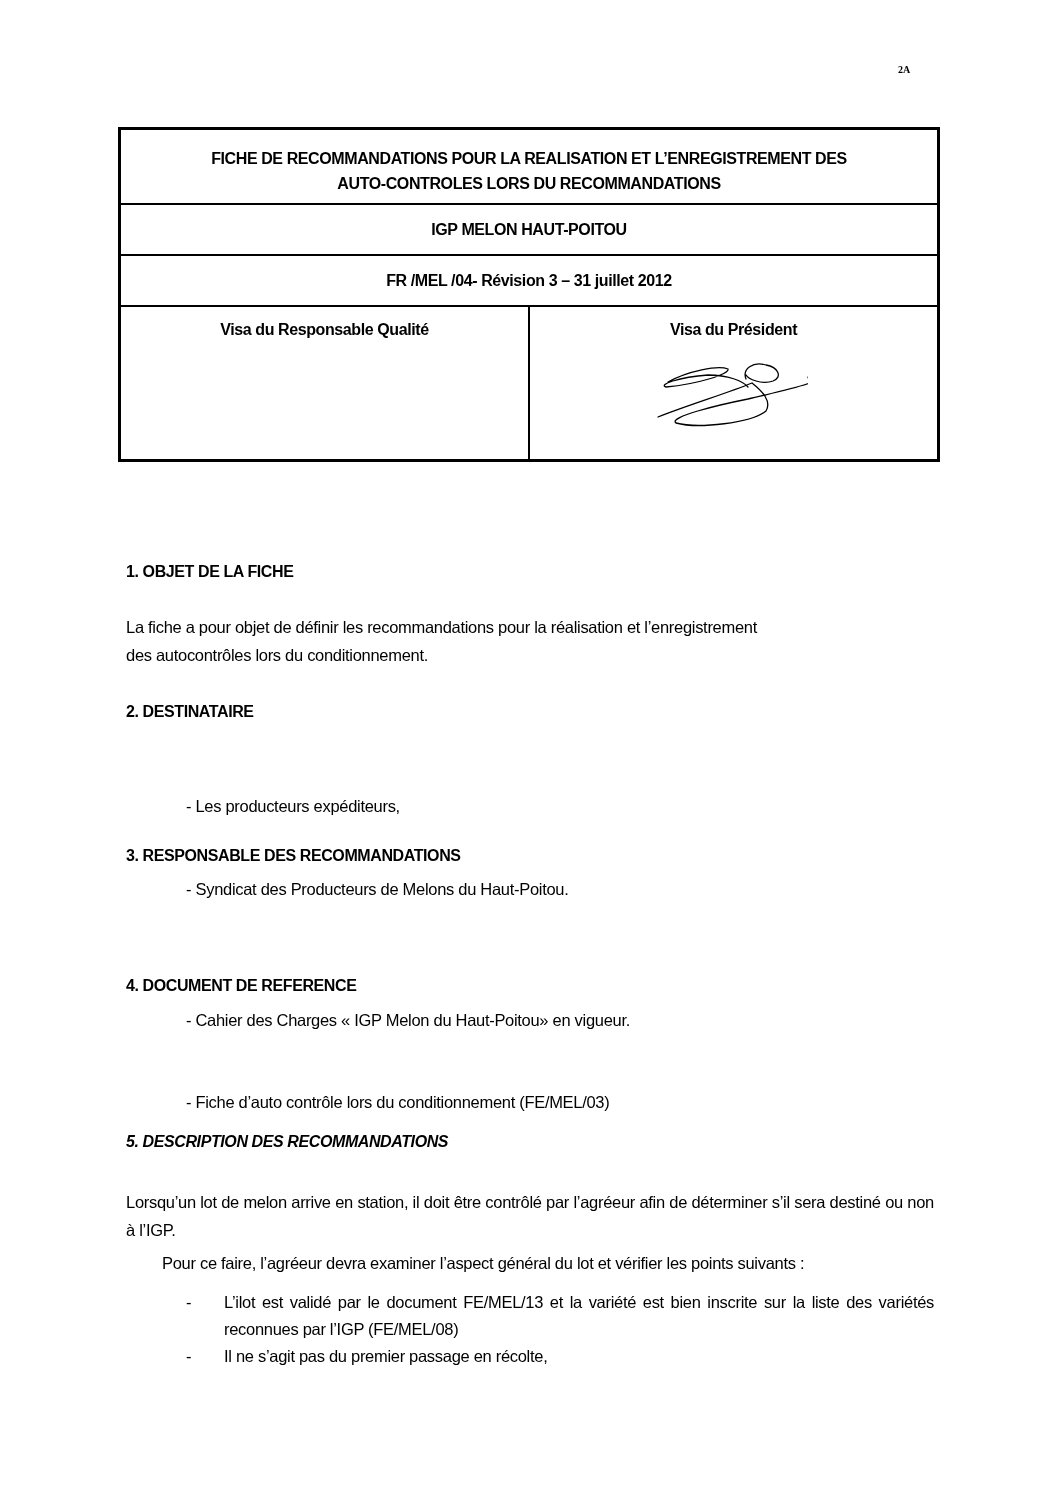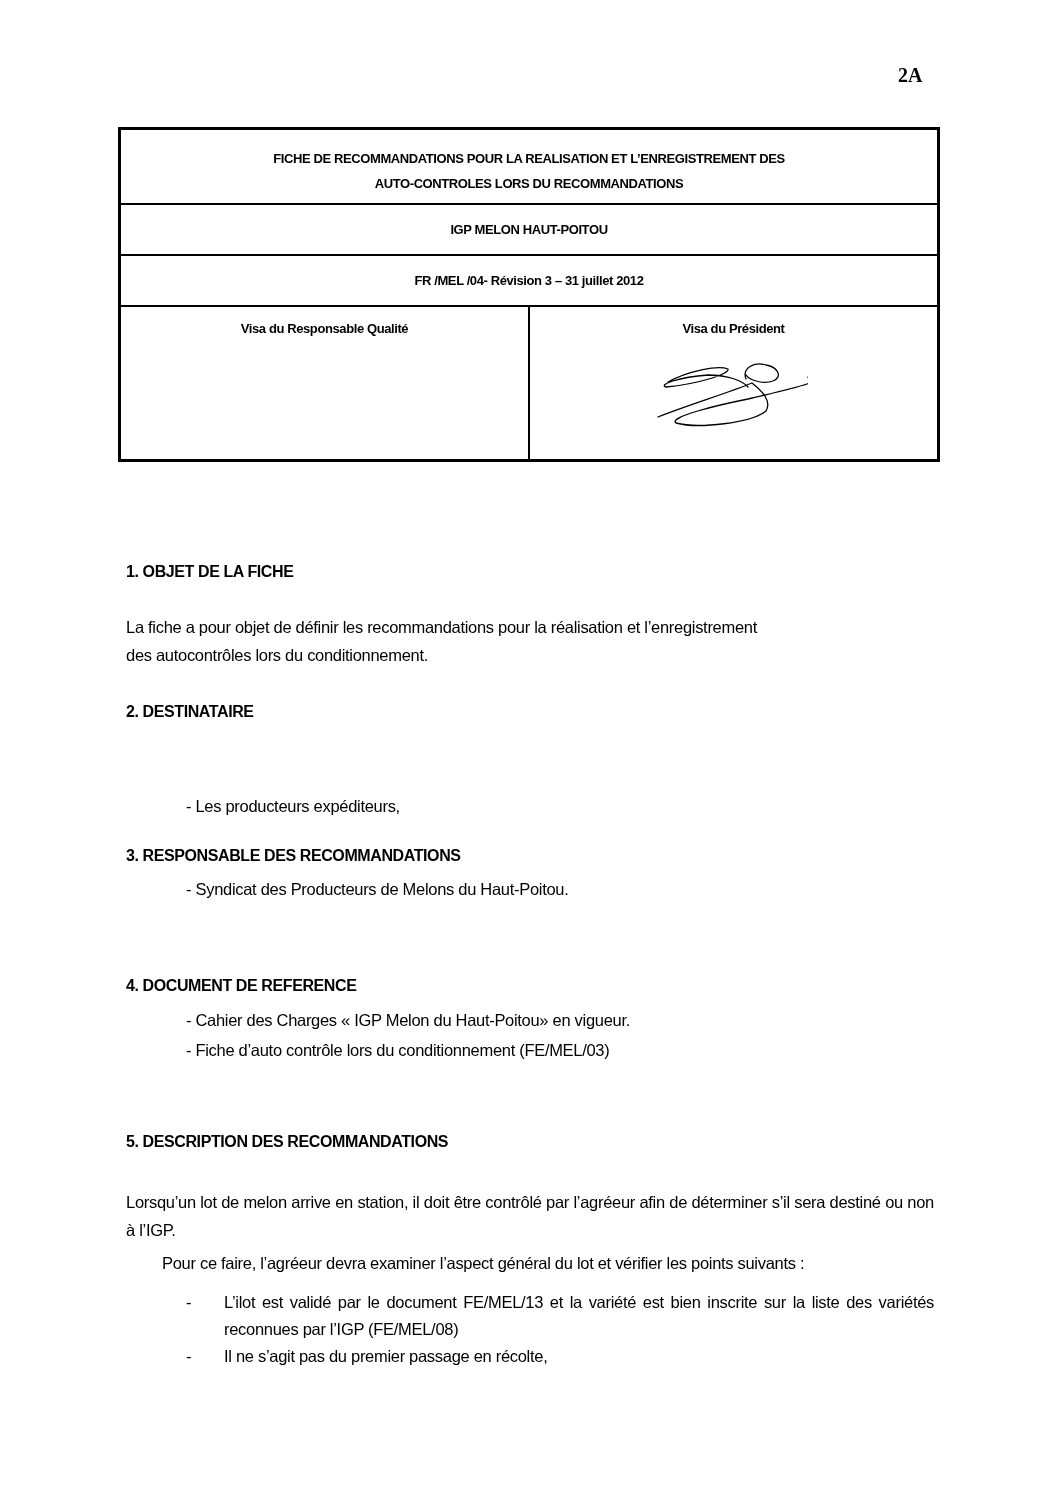--- a/index.html
+++ b/index.html
@@ -2,26 +2,26 @@
 <html><head>
   <meta charset="utf-8">
   <style>
     html, body { margin: 0; padding: 0; background: #ffffff; }
     body {
       width: 1058px; height: 1497px; position: relative; overflow: hidden;
       font-family: "Liberation Sans", sans-serif; color: #000;
     }
     .page-num {
       position: absolute; left: 898px; top: 64px;
-      font-family: "Liberation Serif", serif; font-weight: bold; font-size: 20px; text-align: center;
+      font-family: "Liberation Serif", serif; font-weight: bold; font-size: 10px; text-align: center;
     }
     .header-table {
       position: absolute; left: 118px; top: 127px; width: 822px;
       border-collapse: collapse; border: 3px solid #000;
-      font-weight: bold; font-size: 13px; letter-spacing: -0.4px;
+      font-weight: bold; font-size: 16px; letter-spacing: -0.4px;
     }
     .header-table td { border: 2px solid #000; text-align: center; vertical-align: top; padding: 0; }
     .title-cell { height: 75px; line-height: 25px; padding-top: 16px !important; box-sizing: border-box; }
     .row-cell { height: 49px; line-height: 49px; }
     .visa-cell { height: 155px; width: 50%; padding-top: 14px !important; box-sizing: border-box; position: relative; }
     .signature { position: absolute; left: 118px; top: 50px; width: 160px; height: 75px; }
     .section-title { font-weight: bold; position: absolute; left: 126px; font-size: 16px; letter-spacing: -0.4px; margin-top: 20px; }
     .para { position: absolute; left: 126px; width: 808px; line-height: 28px; font-size: 16.5px; letter-spacing: -0.3px; }
     .justify { text-align: justify; text-align-last: left; }
     .indent-item { position: absolute; left: 186px; font-size: 16.5px; letter-spacing: -0.3px; line-height: 28px; }
@@ -73,23 +73,23 @@
 </div>
 
 <div class="section-title" style="top:683px;">2. DESTINATAIRE</div>
 <div class="indent-item" style="top:745px;margin-top:47px;">- Les producteurs expéditeurs,</div>
 
 <div class="section-title" style="top:827px;">3. RESPONSABLE DES RECOMMANDATIONS</div>
 <div class="indent-item" style="top:875px;">- Syndicat des Producteurs de Melons du Haut-Poitou.</div>
 
 <div class="section-title" style="top:957px;">4. DOCUMENT DE REFERENCE</div>
 <div class="indent-item" style="top:1006px;">- Cahier des Charges « IGP Melon du Haut-Poitou» en vigueur.</div>
-<div class="indent-item" style="top:1036px;">- Fiche d’auto contrôle lors du conditionnement (FE/MEL/03)</div>
+<div class="indent-item" style="top:1088px;">- Fiche d’auto contrôle lors du conditionnement (FE/MEL/03)</div>
 
-<div class="section-title" style="top:1113px;">5. DESCRIPTION DES RECOMMANDATIONS</div>
+<div class="section-title" style="top:1113px;font-style:italic;">5. DESCRIPTION DES RECOMMANDATIONS</div>
 <div class="para justify" style="top:1188px;">Lorsqu’un lot de melon arrive en station, il doit être contrôlé par l’agréeur afin de déterminer s’il sera destiné ou non à l’IGP.</div>
 <div class="para" style="top:1249px;margin-left:36px;">Pour ce faire, l’agréeur devra examiner l’aspect général du lot  et vérifier les points suivants :</div>
 
 <div class="bullet-row" style="top:1289px;">
   <span class="bullet-dash">-</span>
   <span class="bullet-text">L’ilot est validé par le document FE/MEL/13 et la variété est bien inscrite sur la liste des variétés reconnues par l’IGP (FE/MEL/08)</span>
 </div>
 <div class="bullet-row" style="top:1343px;">
   <span class="bullet-dash">-</span>
   <span class="bullet-text">Il ne s’agit pas du premier passage en récolte,</span>

